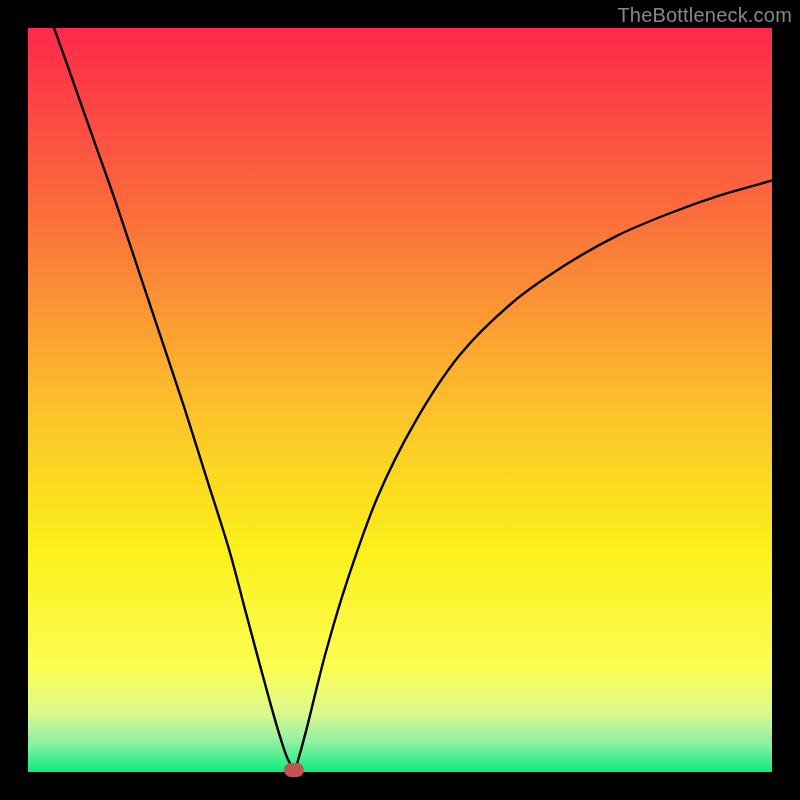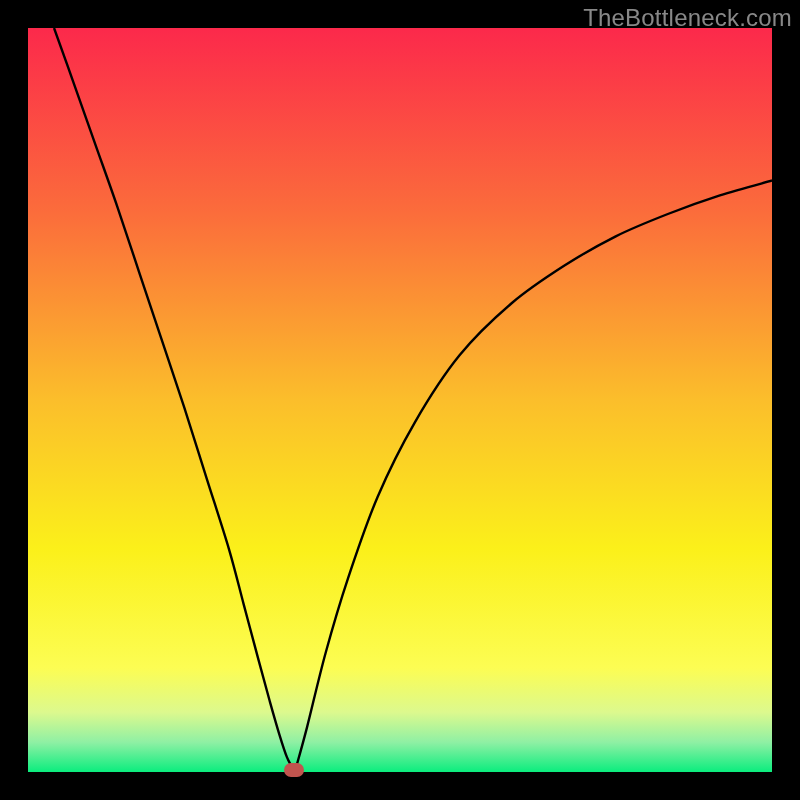--- a/index.html
+++ b/index.html
@@ -24,21 +24,21 @@
     left: 0;
     top: 0;
     width: 744px;
     height: 744px;
   }
   .watermark {
     position: absolute;
     top: 4px;
     right: 8px;
     color: #888;
-    font-size: 24px;
+    font-size: 20px;
     letter-spacing: 0.2px;
     font-weight: 500;
     text-align: right;
   }
   .curve {
     position: absolute;
     left: 0;
     top: 0;
     width: 744px;
     height: 744px;

